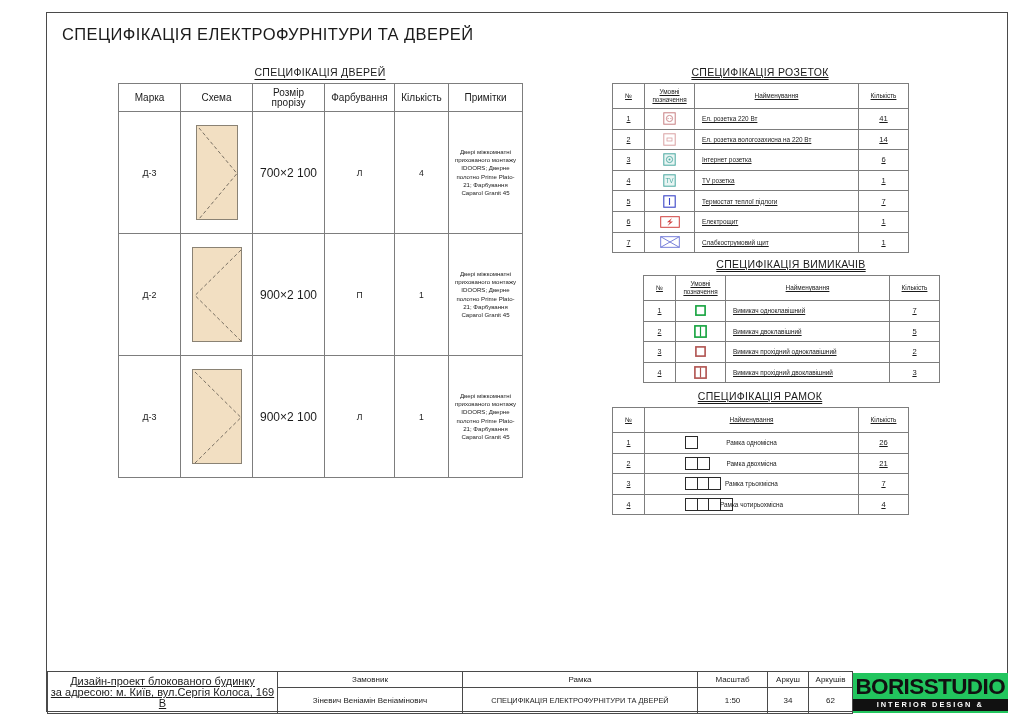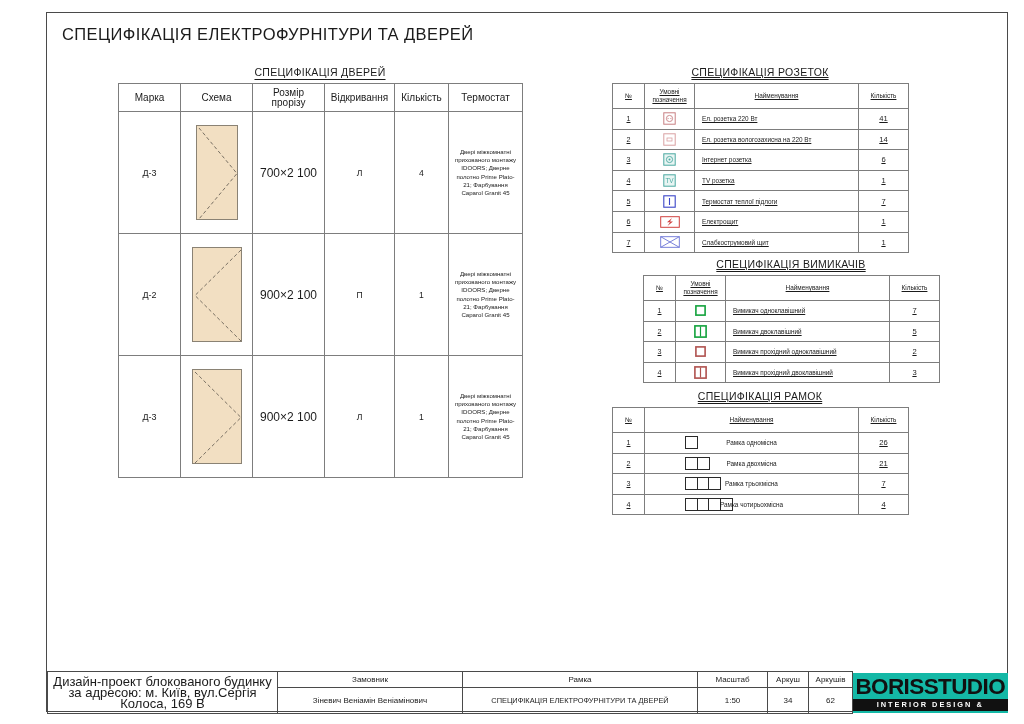--- a/index.html
+++ b/index.html
@@ -103,27 +103,27 @@
   
   .titleblock{
     position:absolute;
     left:47px;top:671px;
     width:960px;height:40px;
   }
   .tb{width:960px;height:40px;border-collapse:collapse;table-layout:fixed;}
   .tb td{border:1px solid #4a4a4a;text-align:center;vertical-align:middle;padding:0;color:#1b1b1b;}
   .tb .hd{height:15px;font-size:8px;}
   .tb .vl{height:25px;font-size:8px;}
-  .tb .proj{font-size:13px;line-height:11px;}
+  .tb .proj{font-size:11px;line-height:11px;text-decoration:underline;}
   .tb .logo-cell{border:none;padding:0;background:transparent;}
 
   .logo{
     width:100%;height:40px;
     display:flex;flex-direction:column;justify-content:center;
-    background:#14b8a6;
+    background:#22c55e;
   }
   .logo-top{
     font-size:22.5px;font-weight:bold;letter-spacing:-0.6px;
     line-height:23px;text-align:center;color:#111;
     font-family:"Liberation Sans", sans-serif;
   }
   .logo-bar{
     background:#111;color:#fff;
     font-size:7.4px;letter-spacing:2.0px;font-weight:bold;
     text-align:center;line-height:12px;height:12px;
@@ -149,23 +149,23 @@
         <col style="width:74px">
     </colgroup>
     <thead>
       <tr>
         <th>Марка</th>
         <th>Схема</th>
         <th>
           <div>Розмір</div>
           <div>прорізу</div>
         </th>
-        <th>Відкривання</th>
+        <th>Фарбування</th>
         <th>Кількість</th>
-        <th>Термостат</th>
+        <th>Примітки</th>
       </tr>
     </thead>
     <tbody id="doors-body">
         <tr class="r">
           <td class="mark">Д-3</td>
           <td>
         <div class="leafwrap">
           <div class="leaf" style="width:42px;height:95px">
                 <svg width="42" height="95">
       <path d="M 2 2 L 40 47.5 L 2 93" fill="none" stroke="#6a6257" stroke-width="0.9" stroke-dasharray="3.5,2.5"></path>

